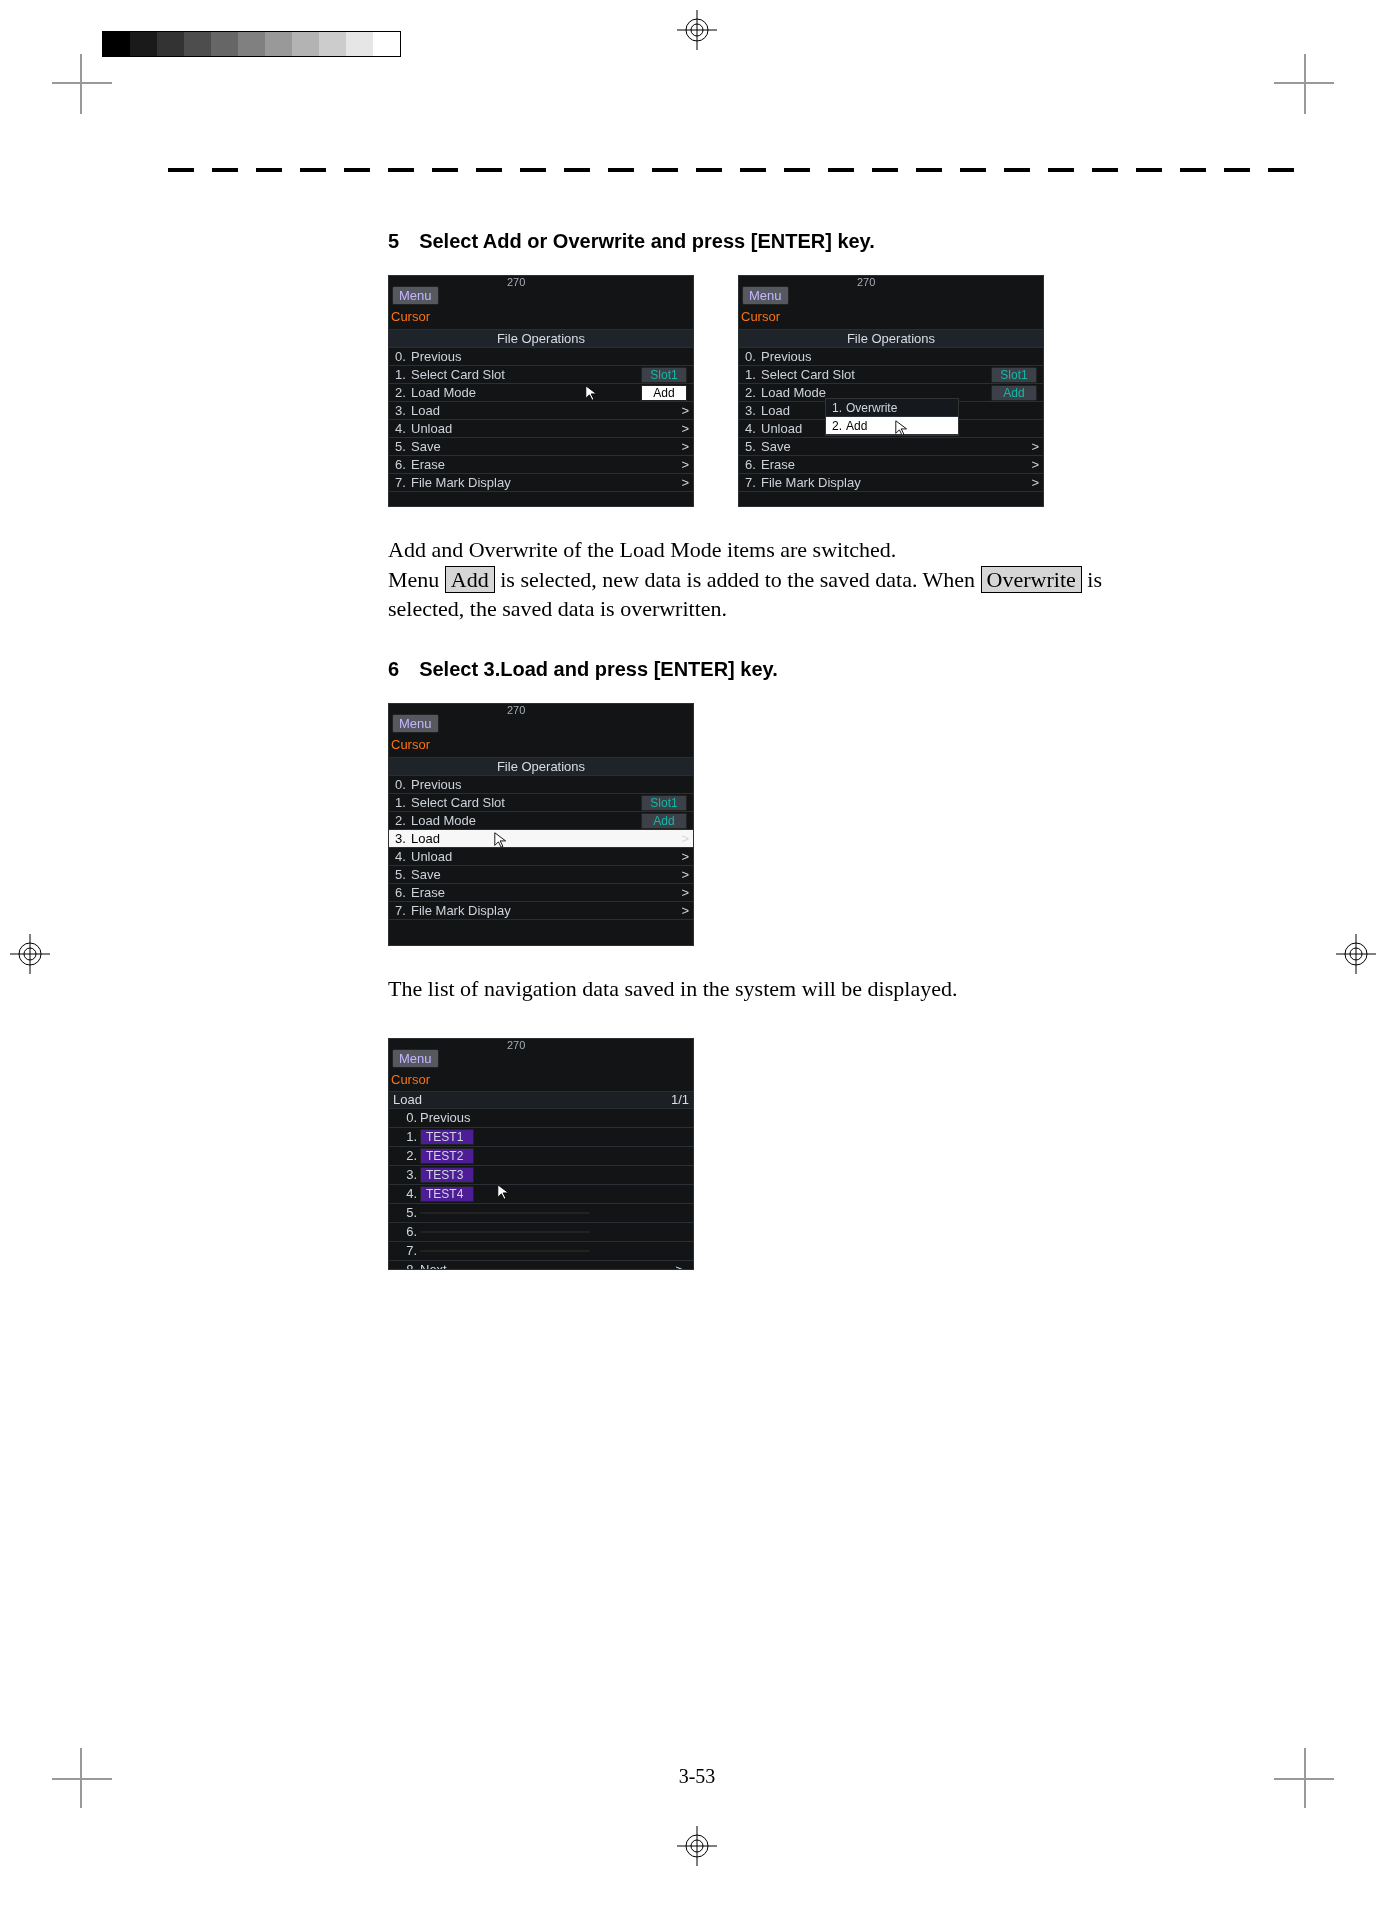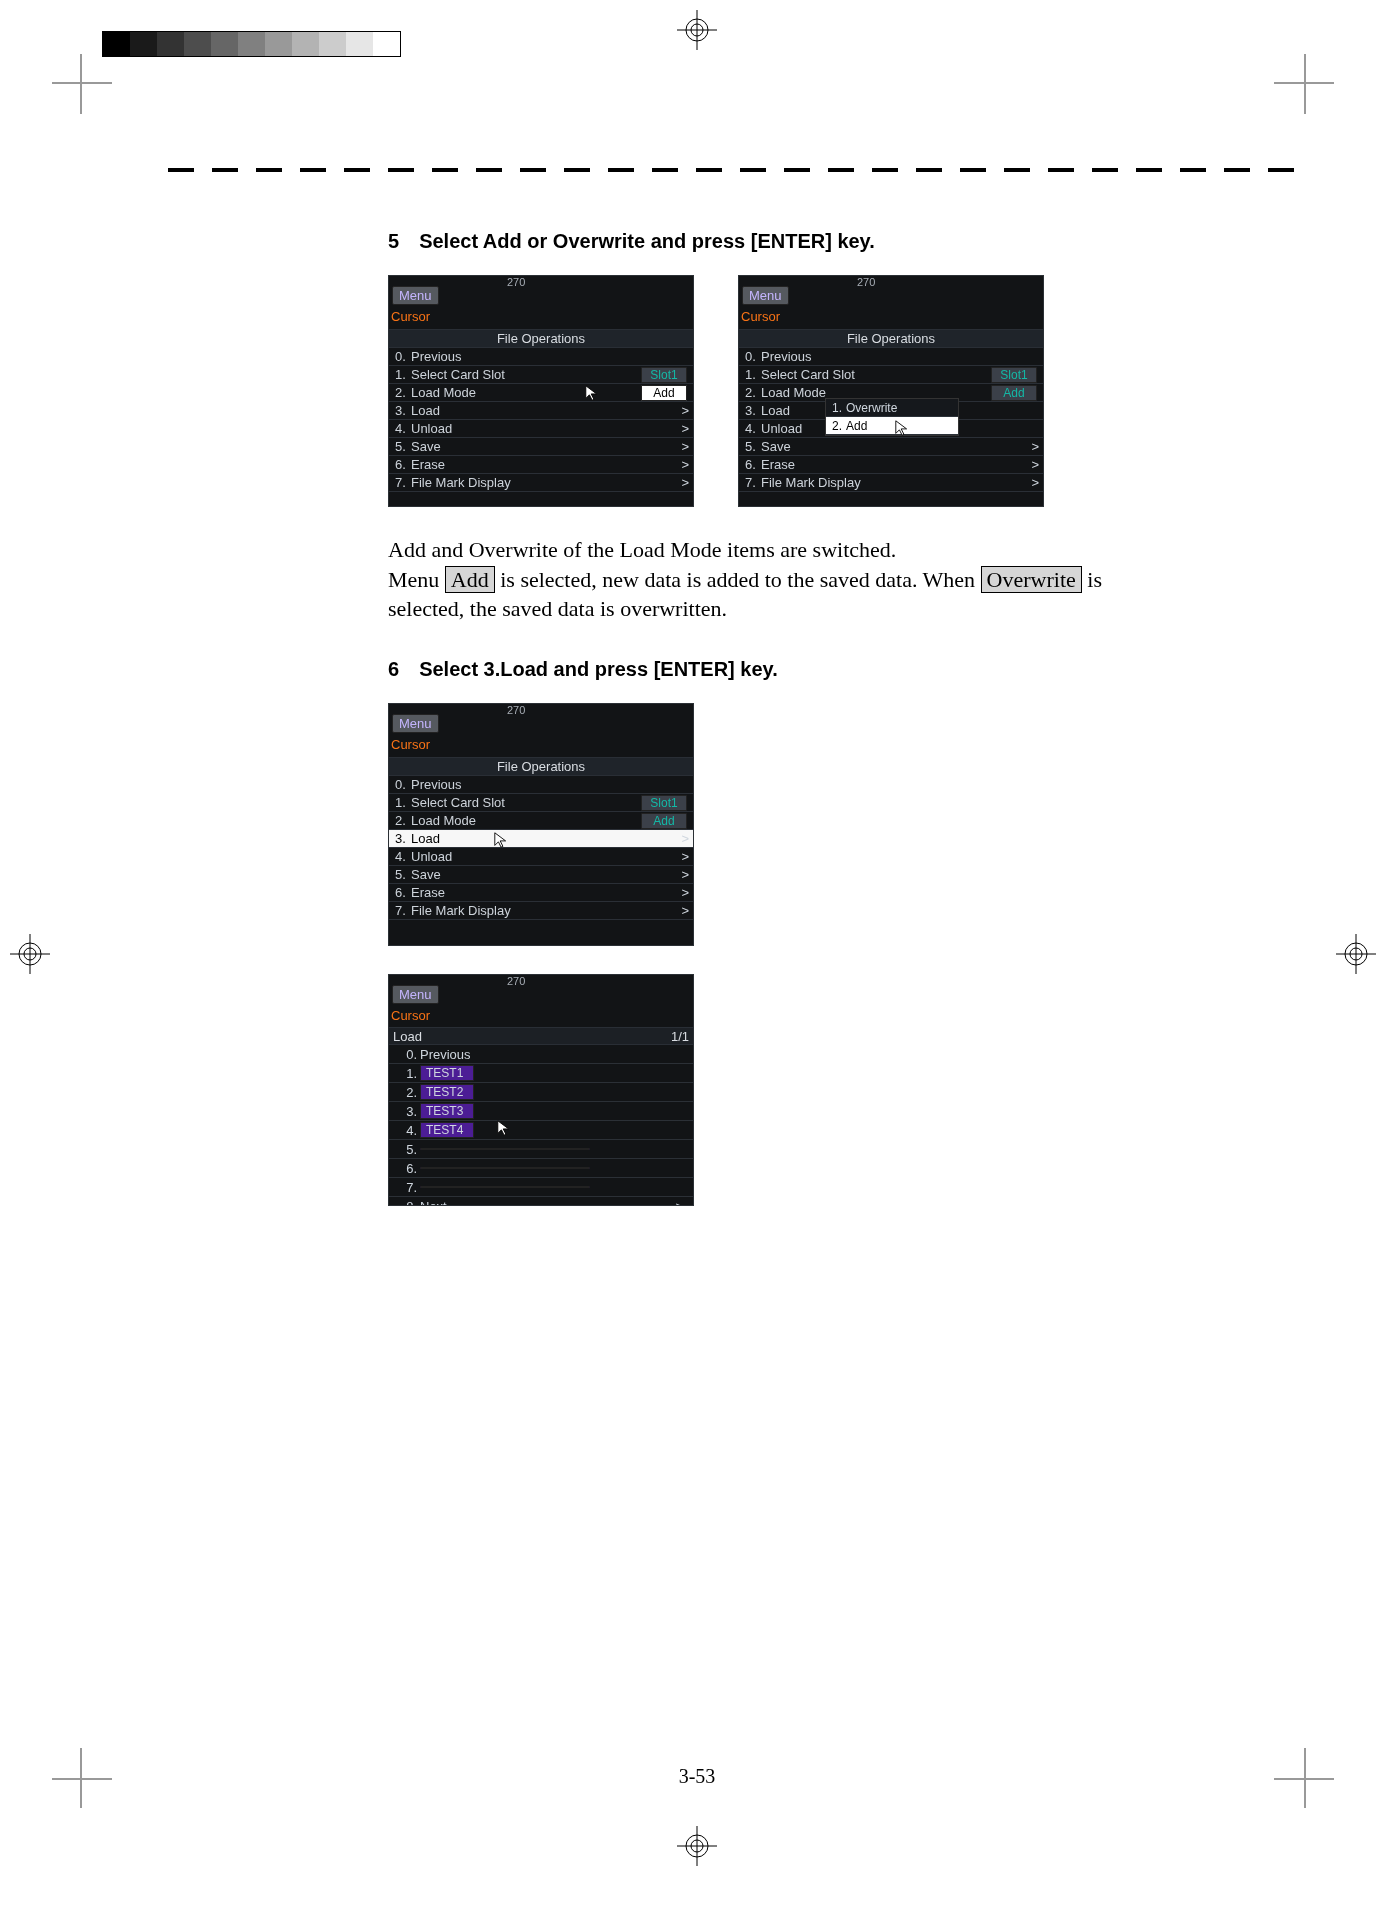--- a/index.html
+++ b/index.html
@@ -307,20 +307,21 @@
             <span class="lbl">File Mark Display</span>
             <span class="gt">&gt;</span>
           </div>
       </div>
       <div class="cursor-arrow" style="top:127px;left:104px"><svg viewBox="0 0 20 20">
             <path d="M2 2 L2 16 L6 12 L9 18 L11 17 L8 11 L14 11 Z" fill="#fff" stroke="#000"></path>
           </svg></div>
     </div>
   </div>
 
+  <div class="explanation">The list of navigation data saved in the system will be displayed.</div>
 
   <div class="screenshots-row">
     <div class="screenshot load-screenshot">
       <div class="top-ticks">
           <div class="green-arc"></div>
           <div class="blue-arc"></div>
         </div>
       <span class="heading-num">270</span>
       <div class="menu-label">Menu</div>
       <div class="cursor-label">Cursor</div>

